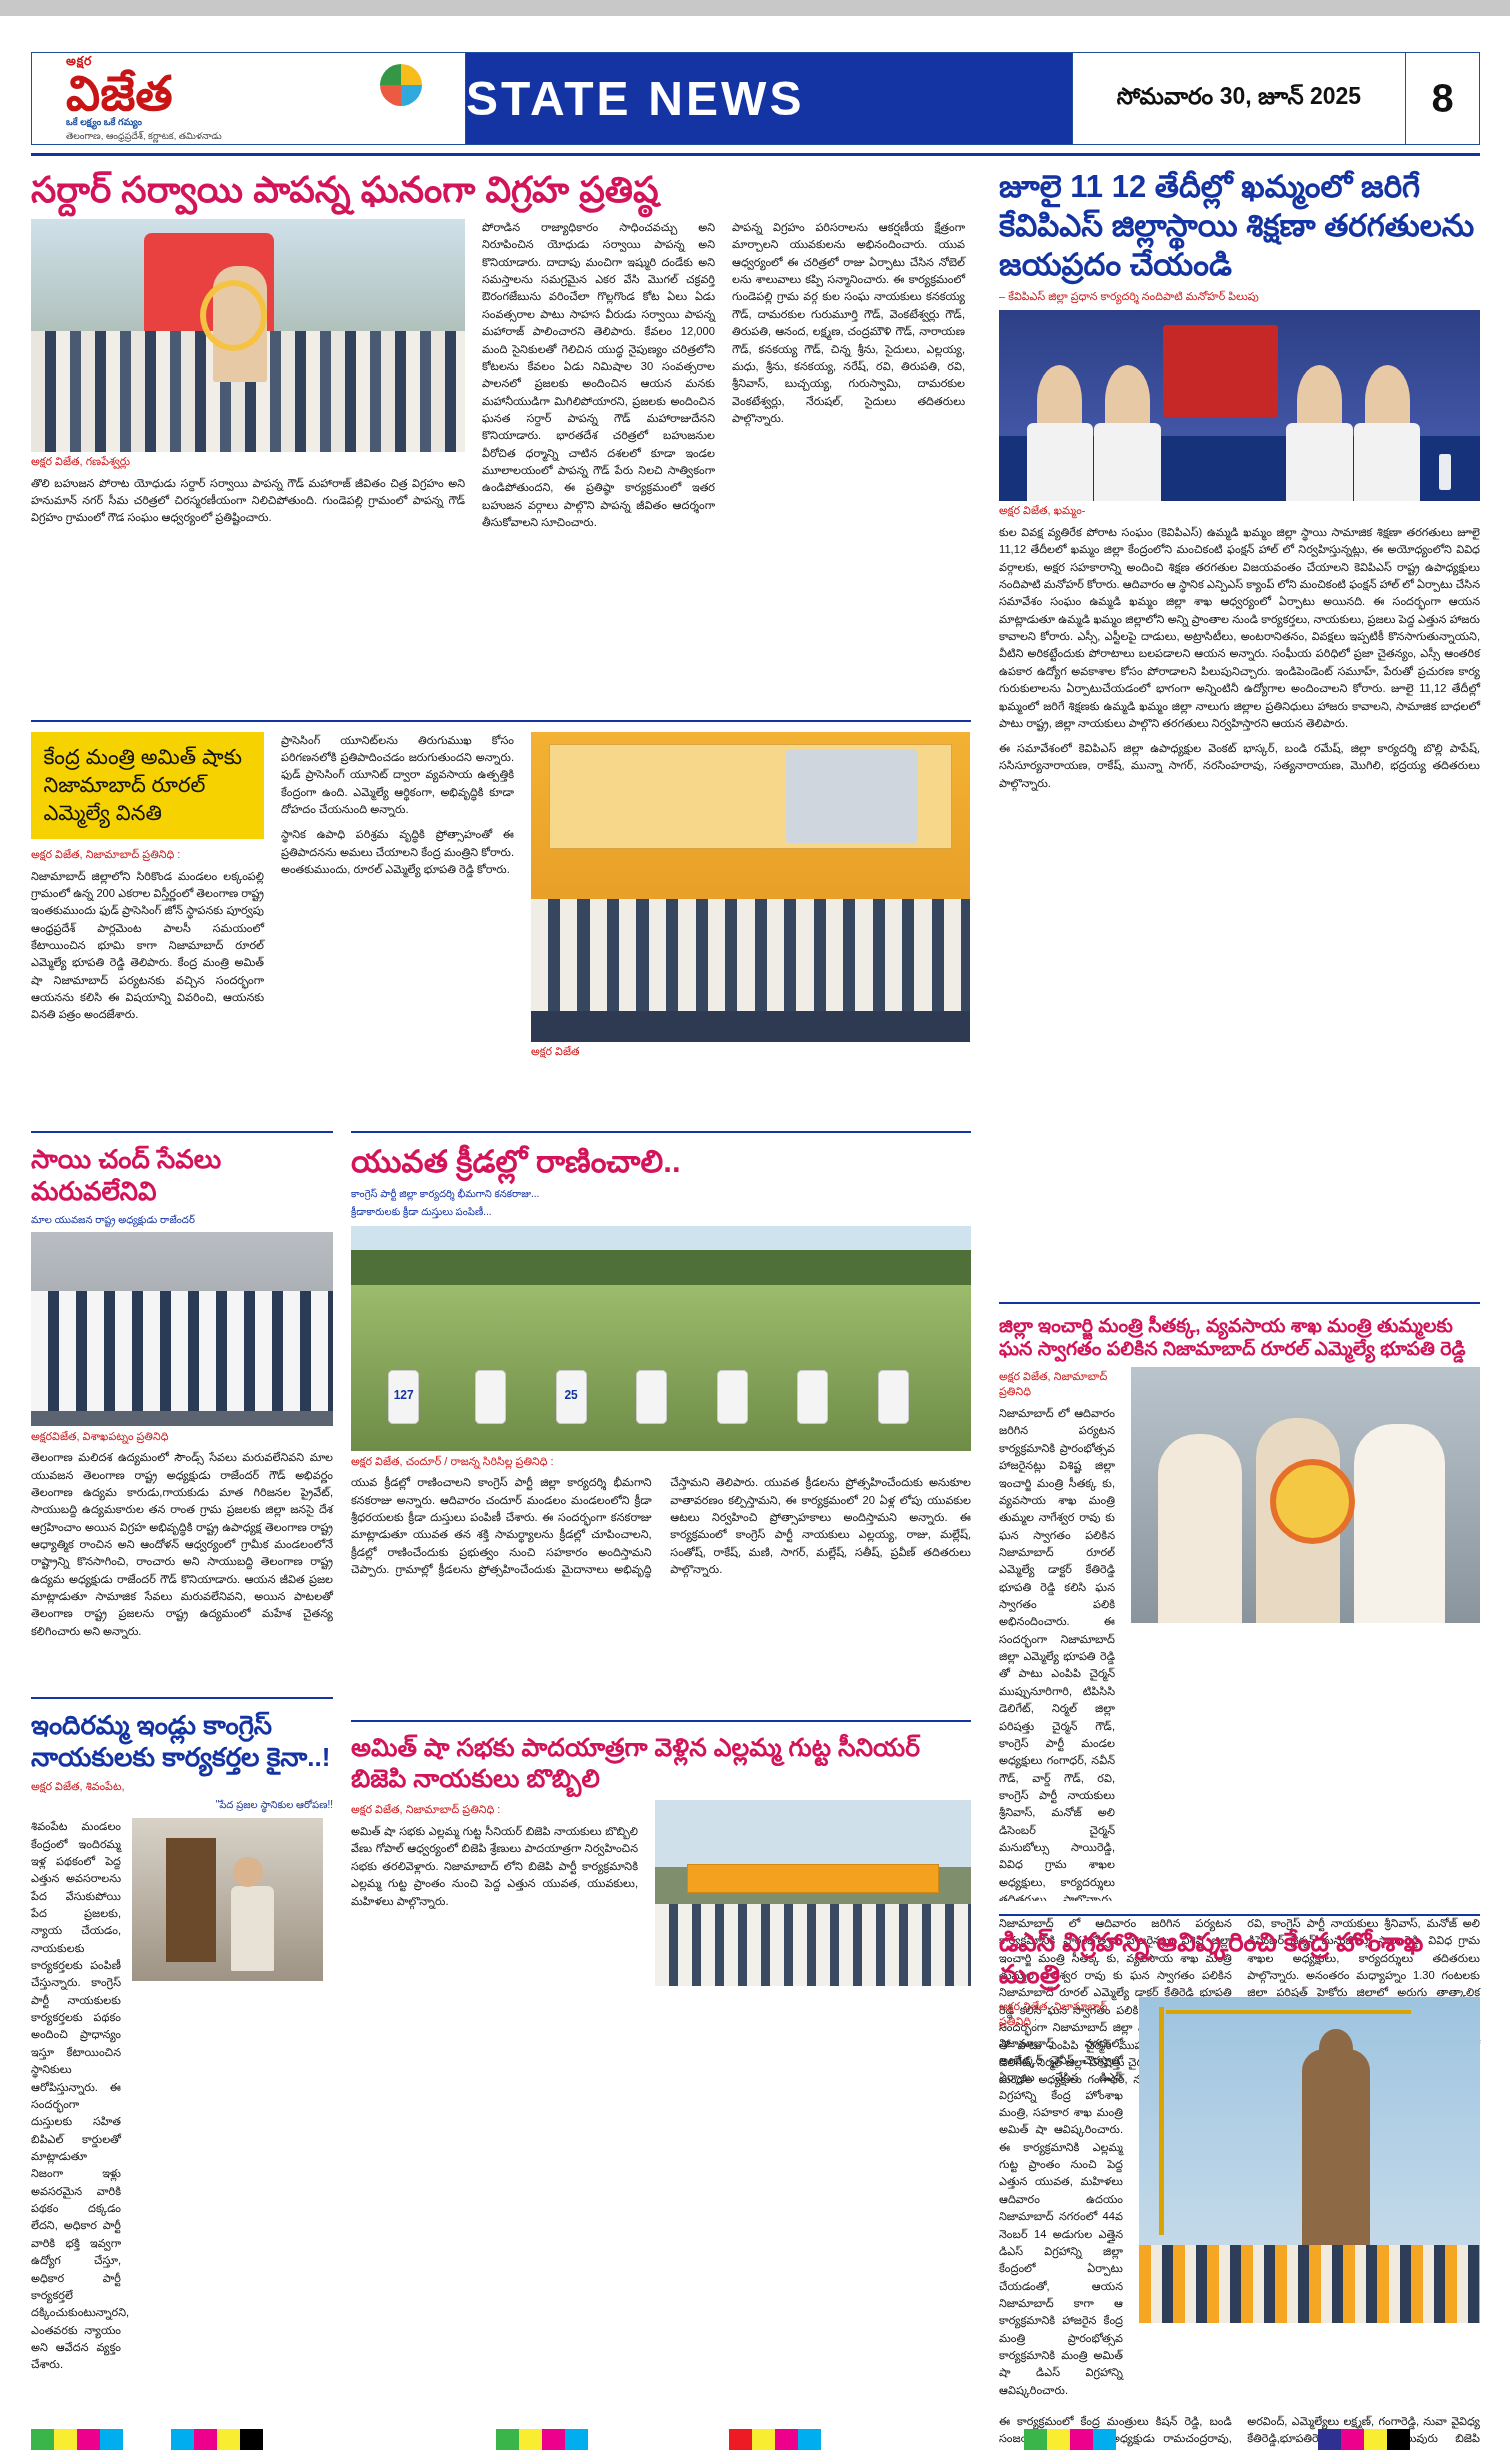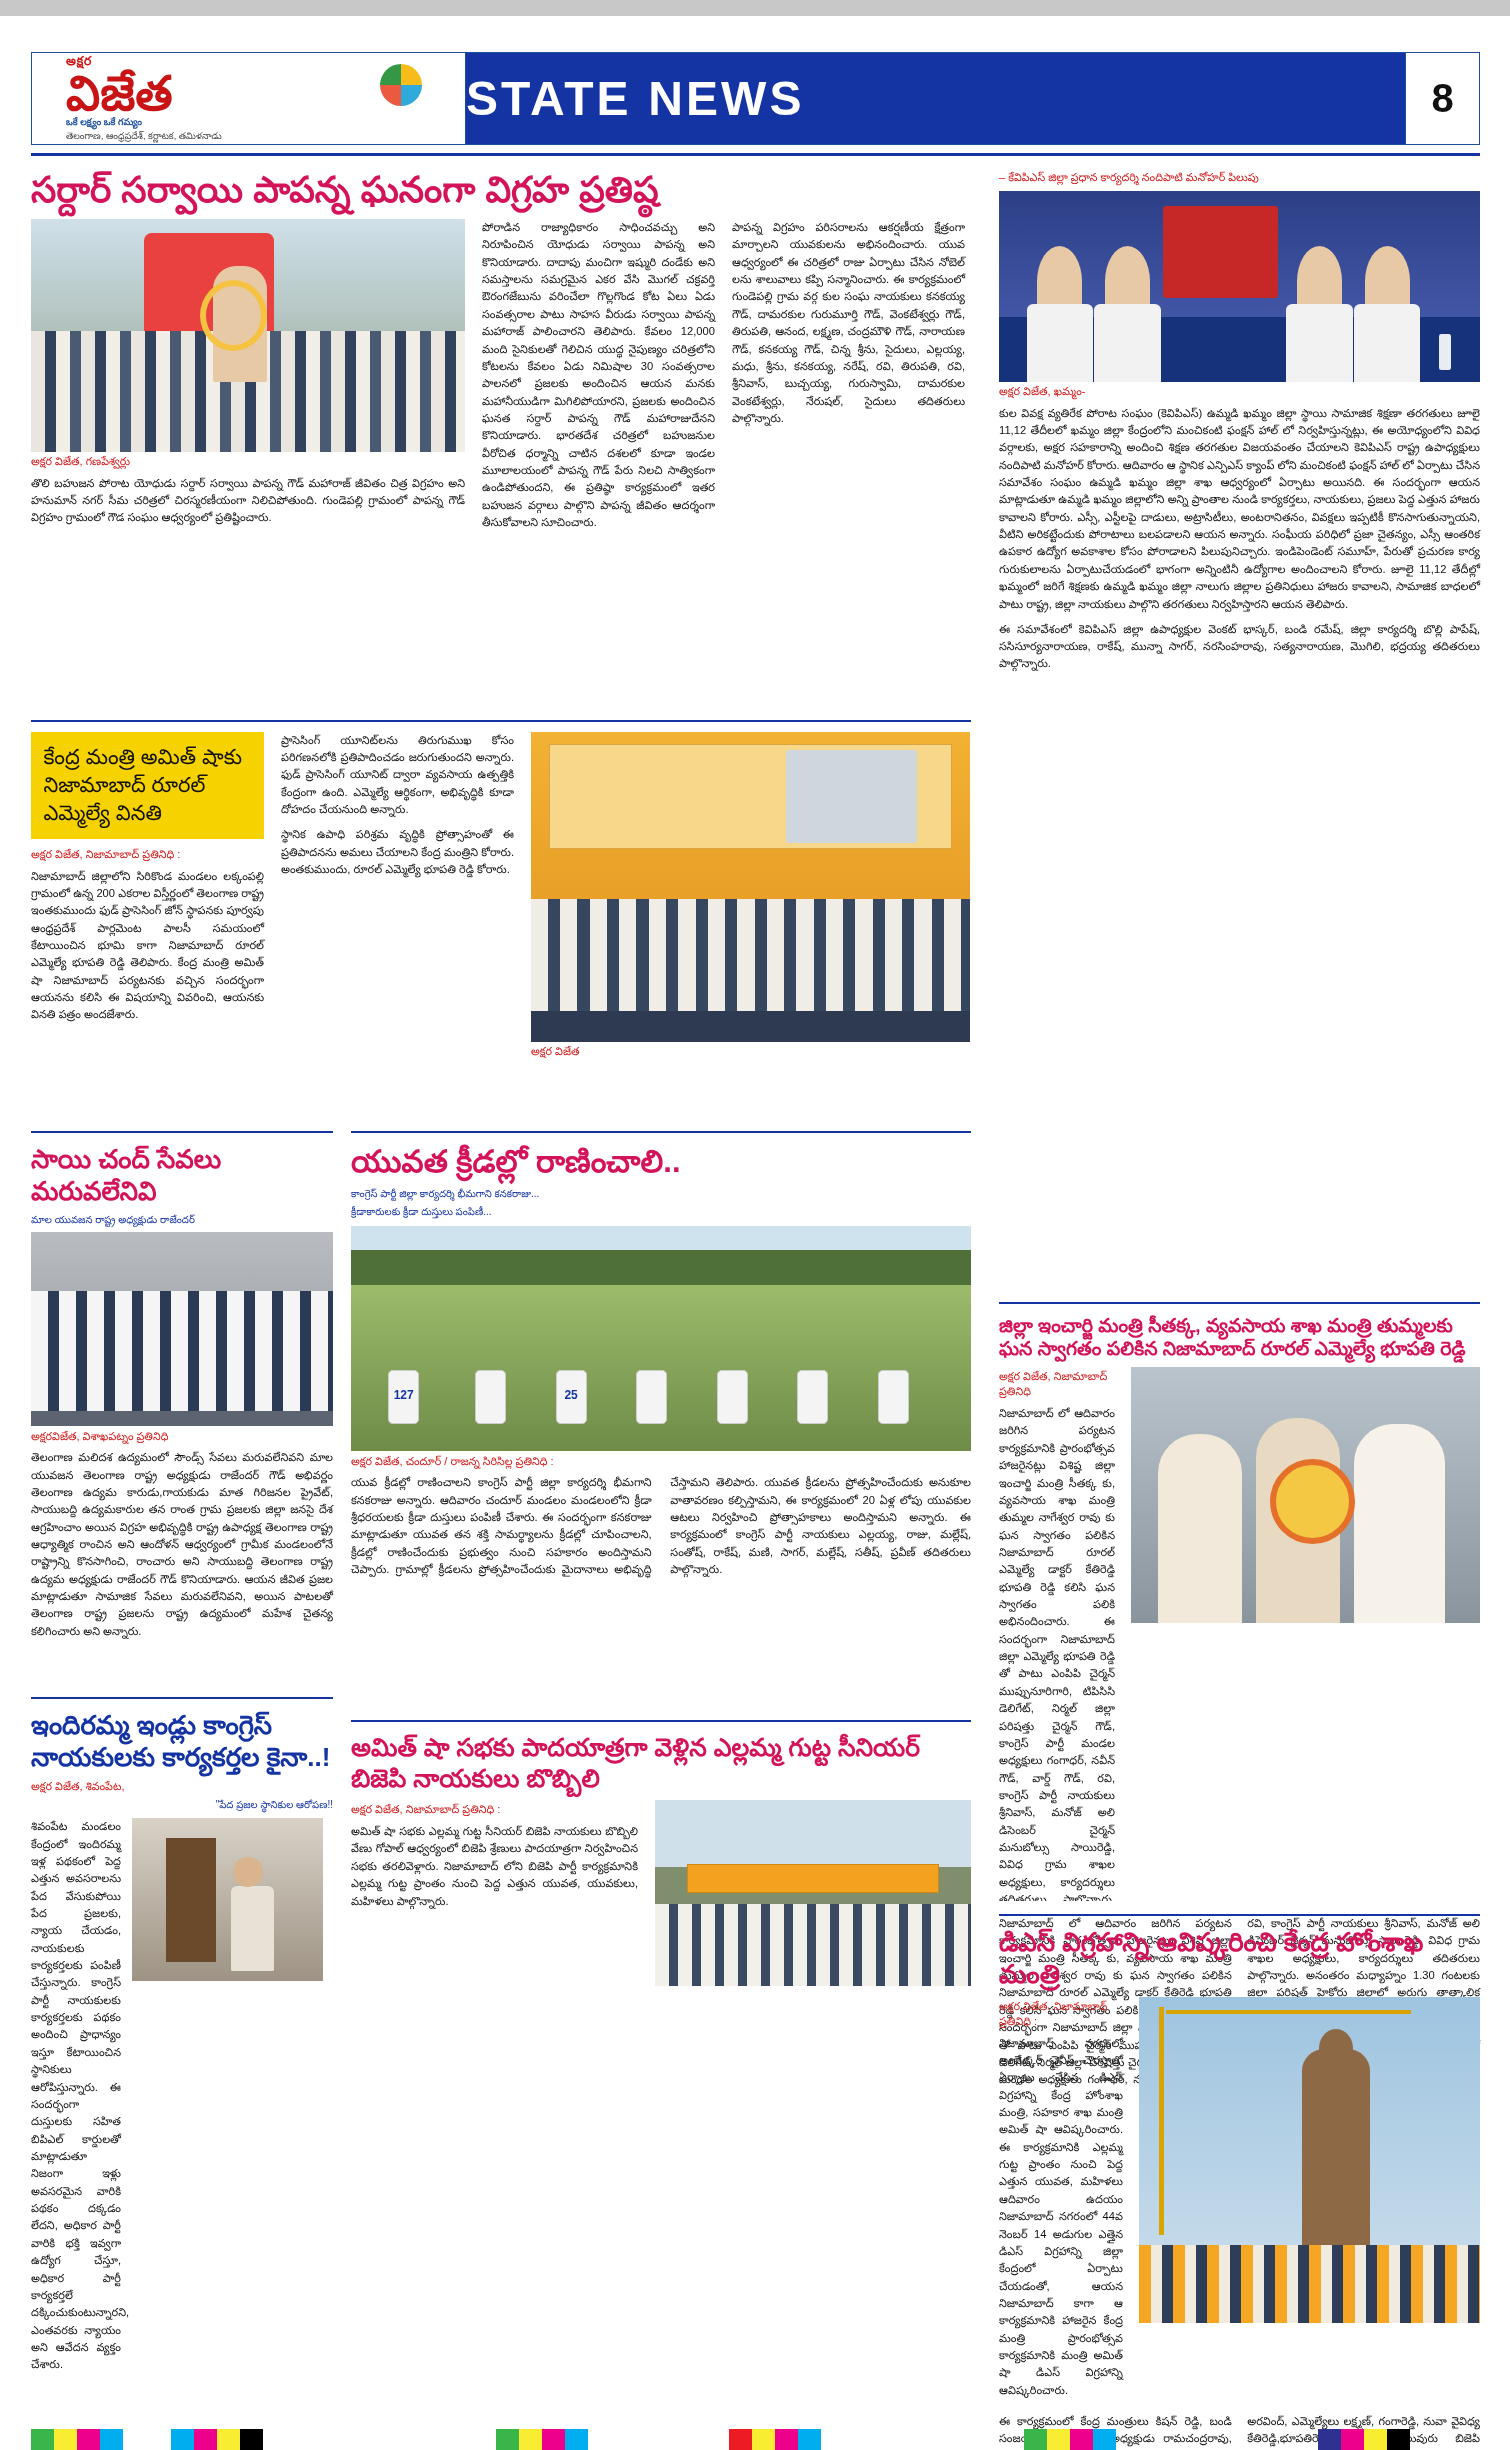--- a/index.html
+++ b/index.html
@@ -118,20 +118,23 @@
           <div class="logo-top">అక్షర</div>
           <div class="logo-main">విజేత</div>
           <div class="logo-sub">ఒకే లక్ష్యం  ఒకే గమ్యం</div>
           <div class="logo-bottom">తెలంగాణ, ఆంధ్రప్రదేశ్, కర్ణాటక, తమిళనాడు</div>
         </div>
         <div class="logo-swirl"></div>
       </div>
       <div class="state-news">
         <span>STATE NEWS</span>
       </div>
+      <div class="date-box">
+        <span>సోమవారం 30, జూన్ 2025</span>
+      </div>
       <div class="page-no">
         <span>8</span>
       </div>
     </div>
     <div class="mh-rule"></div>
   </div>
 
   <div class="content">
 
     <div class="col" style="left:0; top:0; width:940px;">
@@ -152,20 +155,21 @@
         <div style="width:233px;">
           <p class="body">పోరాడిన రాజ్యాధికారం సాధించవచ్చు అని నిరూపించిన యోధుడు సర్వాయి పాపన్న అని కొనియాడారు. దాదాపు మంచిగా ఇష్మురి దండేకు అని సమస్తాలను సమగ్రమైన ఎకర వేసి మొగల్ చక్రవర్తి ఔరంగజేబును వరించేలా గొల్లగొండ కోట ఏలు ఏడు సంవత్సరాల పాటు సాహస వీరుడు సర్వాయి పాపన్న మహారాజ్ పాలించారని తెలిపారు. కేవలం 12,000 మంది సైనికులతో గెలిచిన యుద్ధ నైపుణ్యం చరిత్రలోని కోటలను కేవలం ఏడు నిమిషాల 30 సంవత్సరాల పాలనలో ప్రజలకు అందించిన ఆయన మనకు మహానీయుడిగా మిగిలిపోయారని, ప్రజలకు అందించిన ఘనత సర్దార్ పాపన్న గౌడ్ మహారాజుదేనని కొనియాడారు. భారతదేశ చరిత్రలో బహుజనుల వీరోచిత ధర్మాన్ని చాటిన దశలలో కూడా ఇండల మూలాలయంలో పాపన్న గౌడ్ పేరు నిలచి సాత్వికంగా ఉండిపోతుందని, ఈ ప్రతిష్ఠా కార్యక్రమంలో ఇతర బహుజన వర్గాలు పాల్గొని పాపన్న జీవితం ఆదర్శంగా తీసుకోవాలని సూచించారు.</p>
         </div>
         <div style="width:233px;">
           <p class="body">పాపన్న విగ్రహం పరిసరాలను ఆకర్షణీయ క్షేత్రంగా మార్చాలని యువకులను అభినందించారు. యువ ఆధ్వర్యంలో ఈ చరిత్రలో రాజు ఏర్పాటు చేసిన నోబెల్ లను శాలువాలు కప్పి సన్మానించారు. ఈ కార్యక్రమంలో గుండెపల్లి గ్రామ వర్గ కుల సంఘ నాయకులు కనకయ్య గౌడ్, దామరకుల గురుమూర్తి గౌడ్, వెంకటేశ్వర్లు గౌడ్, తిరుపతి, ఆనంద, లక్ష్మణ, చంద్రమౌళి గౌడ్, నారాయణ గౌడ్, కనకయ్య గౌడ్, చిన్న శ్రీను, సైదులు, ఎల్లయ్య, మధు, శ్రీను, కనకయ్య, నరేష్, రవి, తిరుపతి, రవి, శ్రీనివాస్, బుచ్చయ్య, గురుస్వామి, దామరకుల వెంకటేశ్వర్లు, నేరుషల్, సైదులు తదితరులు పాల్గొన్నారు.</p>
         </div>
       </div>
     </div>
 
     <div class="col" style="left:968px; top:0; width:481px;">
+      <h2 class="head-blue">జూలై 11 12 తేదీల్లో ఖమ్మంలో జరిగే కేవిపిఎస్ జిల్లాస్థాయి శిక్షణా తరగతులను జయప్రదం చేయండి</h2>
       <div class="byline">– కేవిపిఎస్ జిల్లా ప్రధాన కార్యదర్శి నందిపాటి మనోహర్ పిలుపు</div>
       <div class="indoor-photo" style="height:191px;">
         <div class="back-drop"></div>
         <div style="position:absolute; left:34%; top:8%; width:24%; height:48%; background:#c62828; border-radius:3.1px;"></div>
         <div class="table-blue"></div>
         <div class="person" style="left:8%; width:45px; height:71px;"></div>
         <div class="person" style="left:22%; width:45px; height:71px;"></div>
         <div class="person" style="left:62%; width:45px; height:71px;"></div>
         <div class="person" style="left:76%; width:45px; height:71px;"></div>
         <div style="position:absolute; right:6%; bottom:6%; width:12.4px; height:36px; background:#e9edf2; border-radius:2.3px;"></div>

